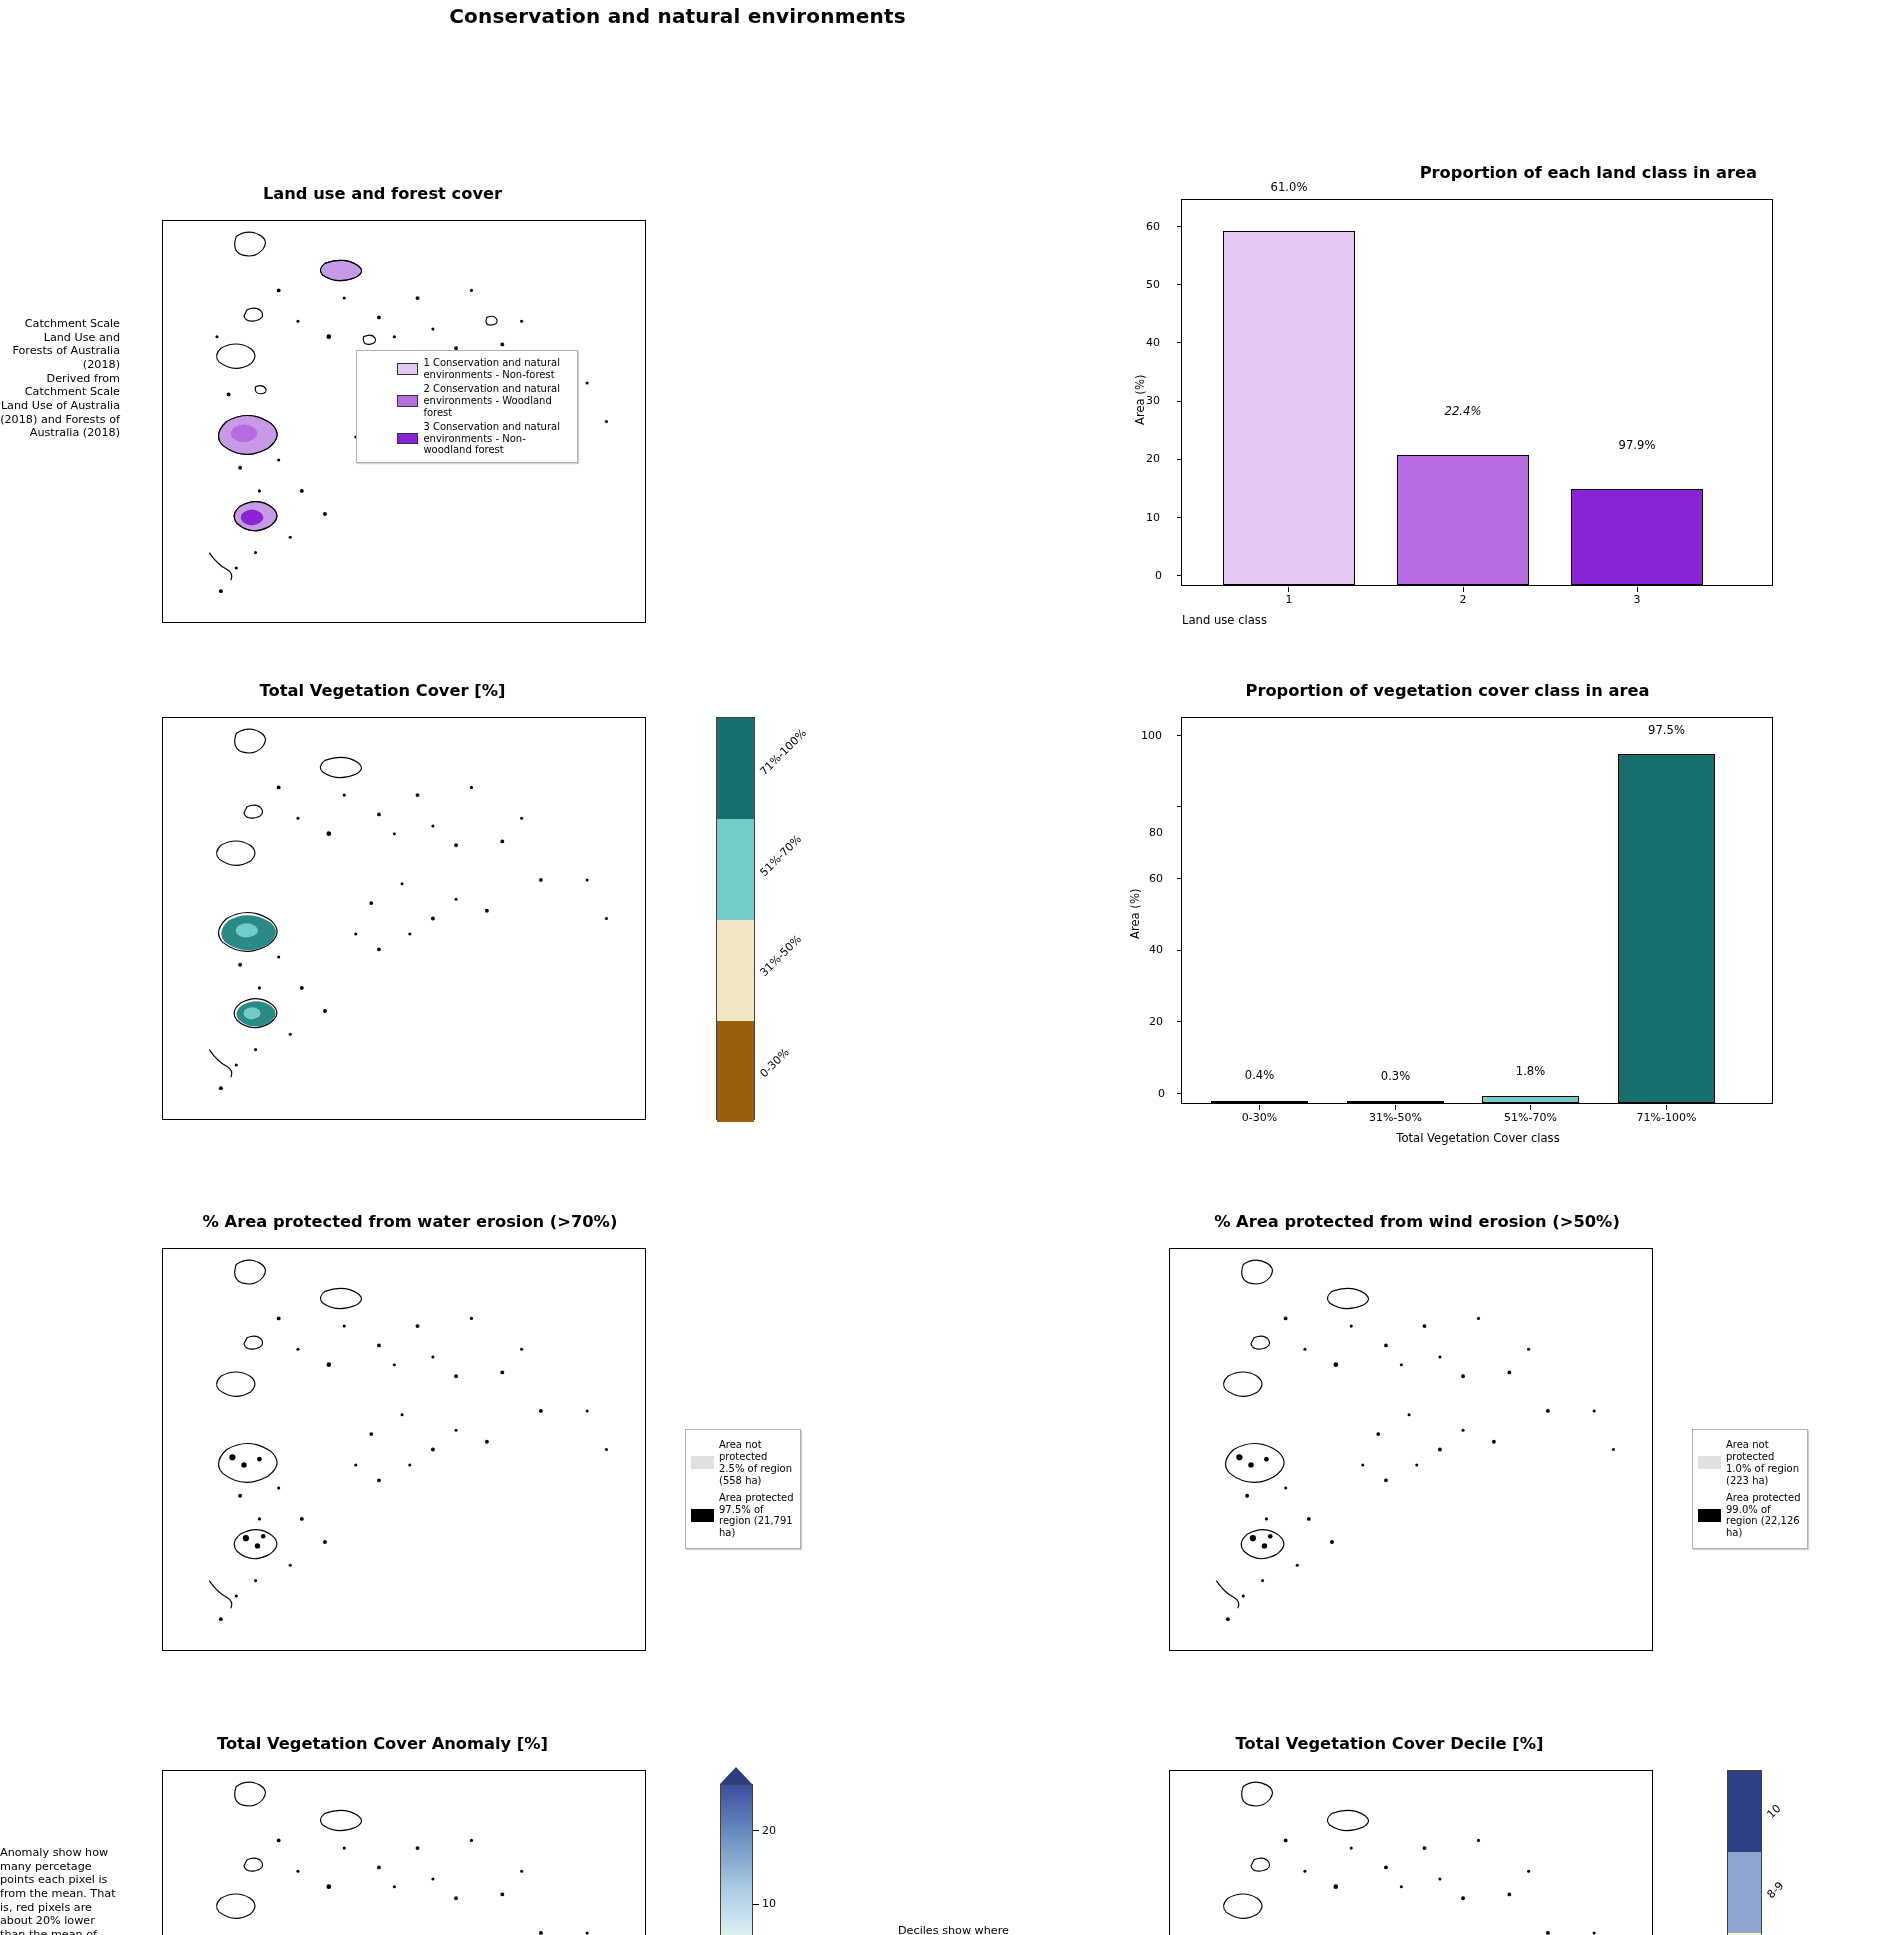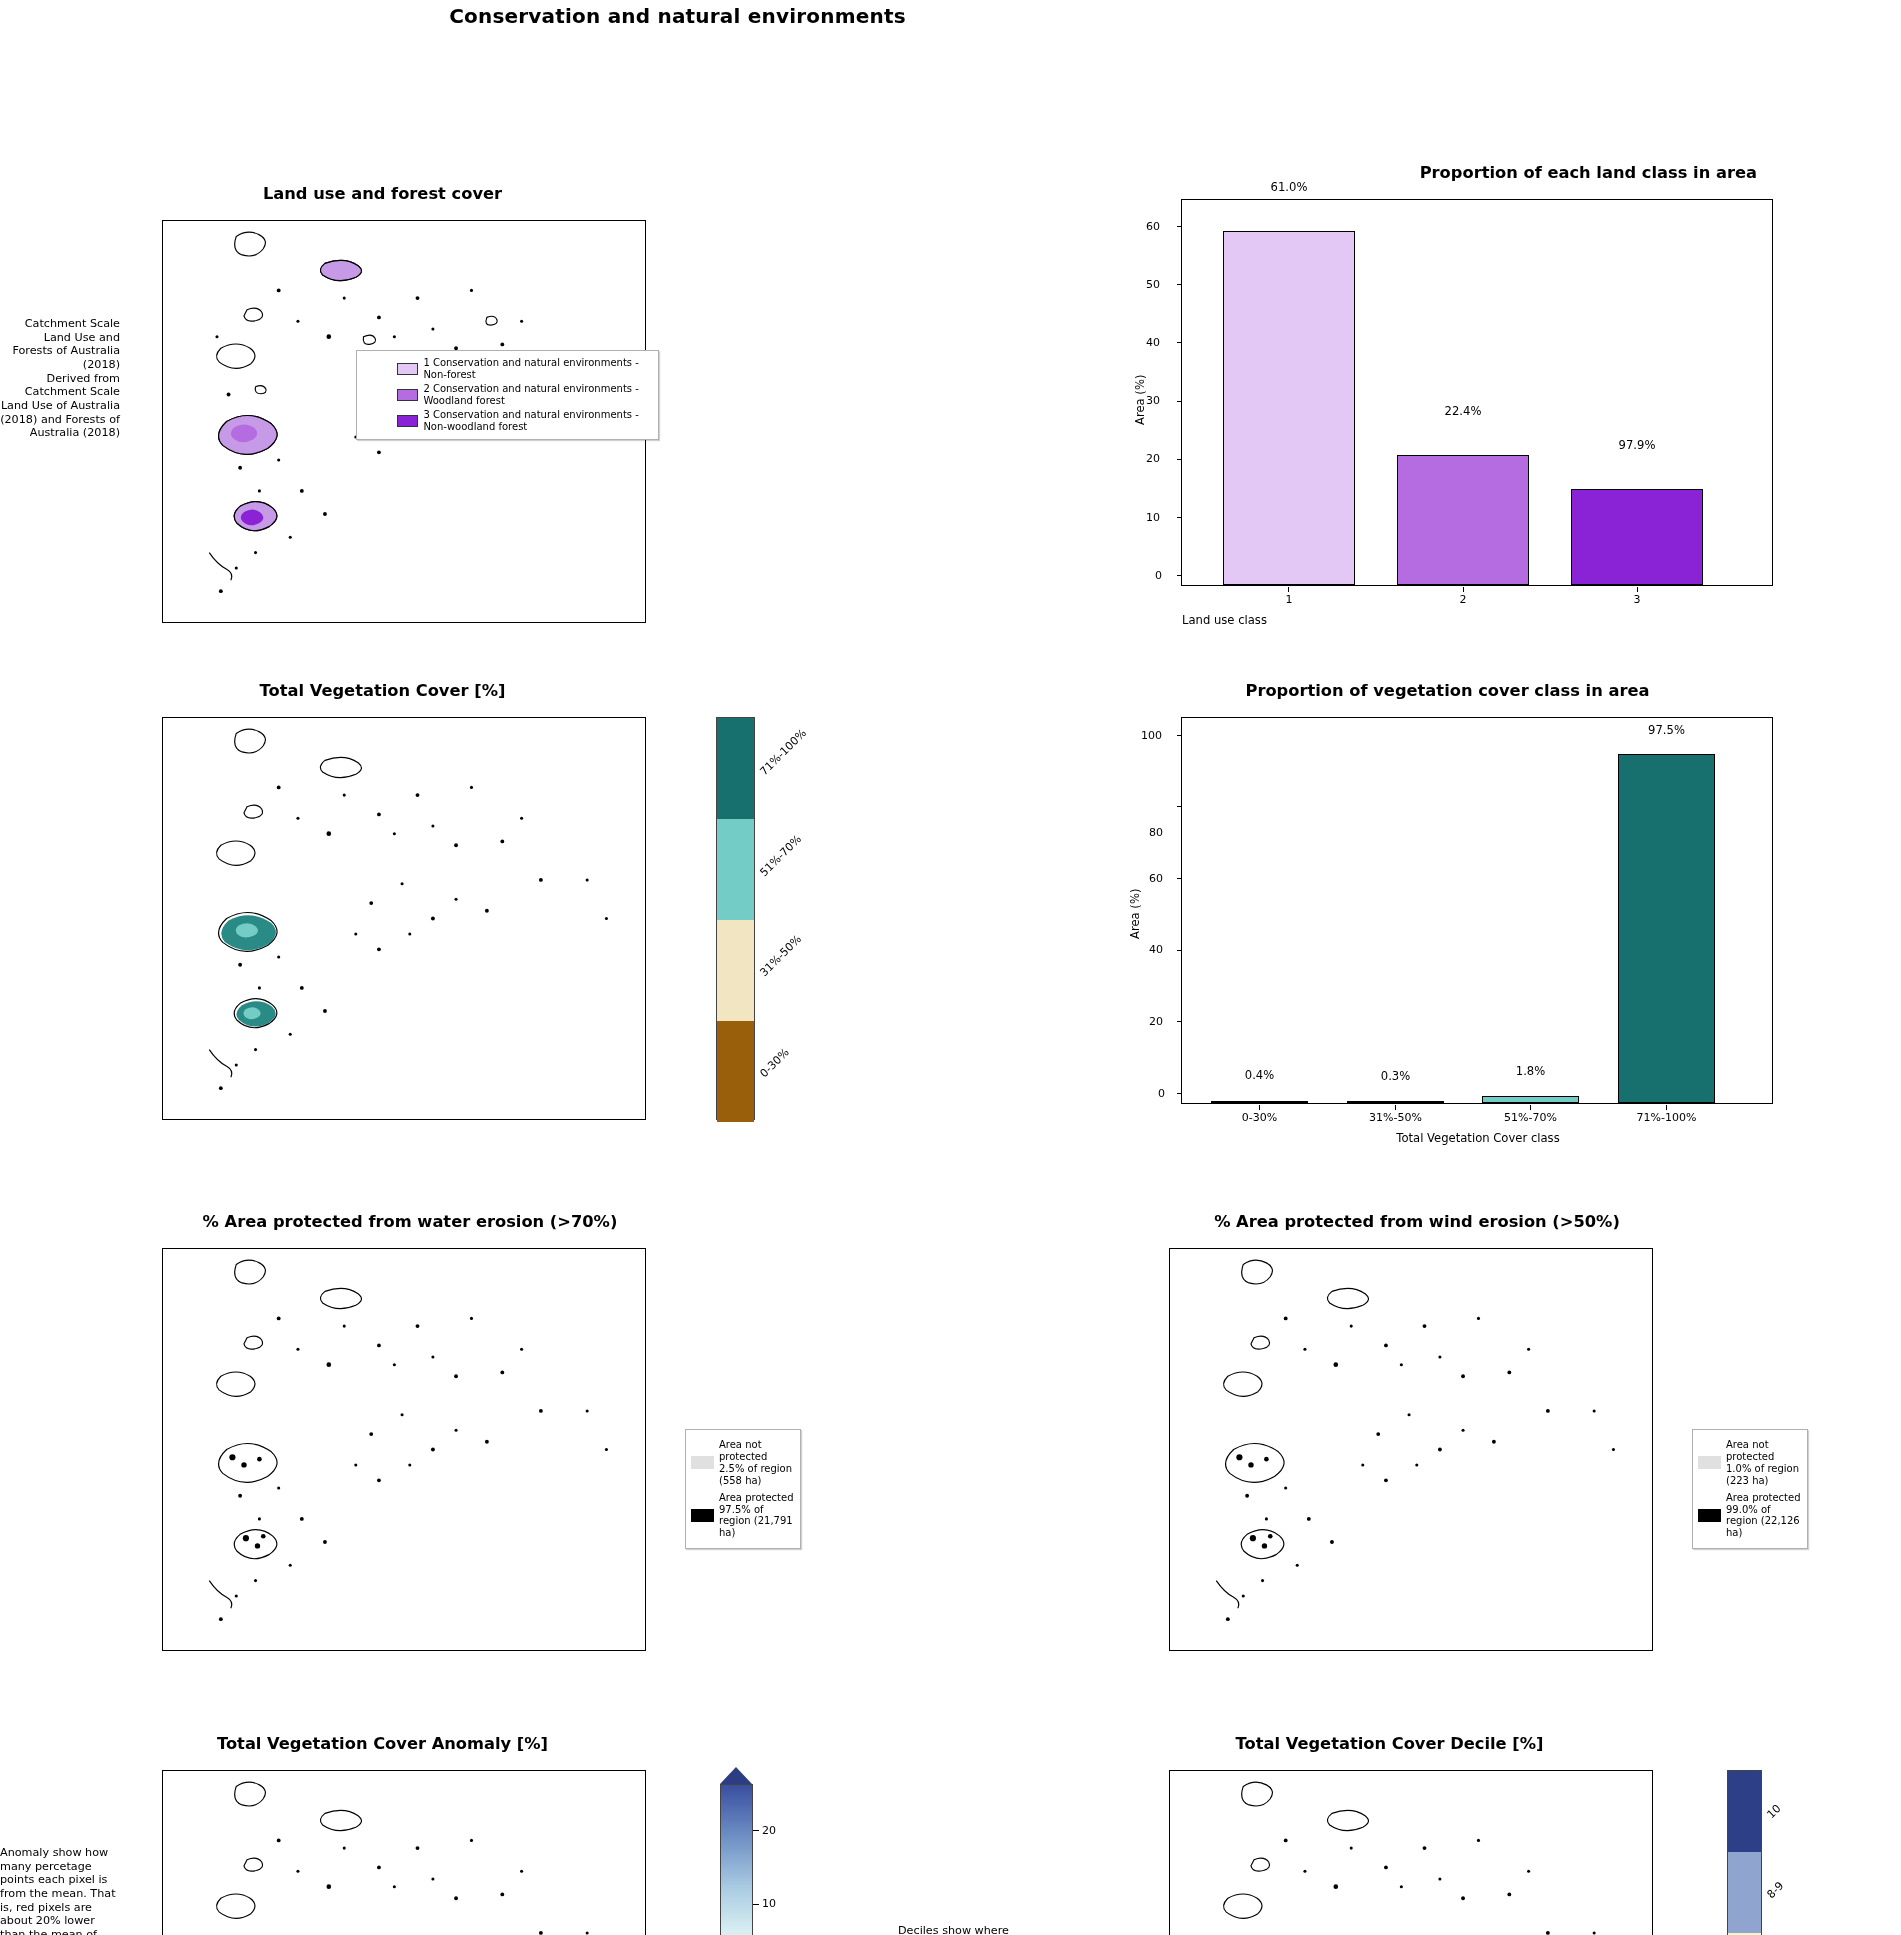--- a/index.html
+++ b/index.html
@@ -175,21 +175,21 @@
           <path d="M420,110 q50,-18 86,6 q20,16 -6,30 q-48,20 -86,-6 q-14,-14 6,-30 Z" fill="#c79ae8" stroke="#000" stroke-width="3"></path>
           <path d="M210,755 q24,-14 44,2 q14,14 -4,26 q-26,14 -44,-4 q-10,-12 4,-24 Z" fill="#8a22d6"></path>
           <path d="M185,535 q28,-16 52,2 q16,16 -4,30 q-30,16 -52,-4 q-12,-14 4,-28 Z" fill="#b56ce0"></path>
         </g>
       </svg>
     </div>
 
     <div class="side-note" style="left:-108px; top:133px; width:120px;text-align:right;">Catchment Scale Land Use and Forests of Australia (2018)
 Derived from Catchment Scale Land Use of Australia (2018) and Forests of Australia (2018)</div>
 
-    <div class="legend-box" style="left:248px; top:166px; width:303px;padding-left:40px;">
+    <div class="legend-box" style="left:248px; top:166px; width:222px;padding-left:40px;">
       <div class="legend-row">
         <span class="legend-swatch" style="background:#e3c8f5"></span>
         <span class="legend-label">1 Conservation and natural environments - Non-forest</span>
       </div>
       <div class="legend-row">
         <span class="legend-swatch" style="background:#b56ce0"></span>
         <span class="legend-label">2 Conservation and natural environments - Woodland forest</span>
       </div>
       <div class="legend-row">
         <span class="legend-swatch" style="background:#8a22d6"></span>
@@ -215,21 +215,21 @@
       <div class="tickmark" style="left:-5.4px; top:259px; width:5.4px; height:1.2px;"></div>
       <div class="tickmark" style="left:-5.4px; top:201px; width:5.4px; height:1.2px;"></div>
       <div class="tickmark" style="left:-5.4px; top:142px; width:5.4px; height:1.2px;"></div>
       <div class="tickmark" style="left:-5.4px; top:84px; width:5.4px; height:1.2px;"></div>
       <div class="tickmark" style="left:-5.4px; top:26px; width:5.4px; height:1.2px;"></div>
 
       <div class="bar" style="left:41px; bottom:0; width:132px; height:354px; background:#e3c8f5;"></div>
       <div class="bar-label" style="left:41px; width:132px; top:-20px;">61.0%</div>
 
       <div class="bar" style="left:215px; bottom:0; width:132px; height:130px; background:#b56ce0;"></div>
-      <div class="bar-label" style="left:215px; width:132px; top:204px;">22.4%</div>
+      <div class="bar-label" style="left:215px; width:132px; top:204px;font-style:italic;">22.4%</div>
 
       <div class="bar" style="left:389px; bottom:0; width:132px; height:96px; background:#8a22d6;"></div>
       <div class="bar-label" style="left:389px; width:132px; top:238px;">97.9%</div>
 
       <div class="tick" style="left:41px; width:132px; text-align:center; top:393px;">1</div>
       <div class="tick" style="left:215px; width:132px; text-align:center; top:393px;">2</div>
       <div class="tick" style="left:389px; width:132px; text-align:center; top:393px;">3</div>
       <div class="tickmark" style="left:106px; top:387px; width:1.2px; height:5.4px;"></div>
       <div class="tickmark" style="left:281px; top:387px; width:1.2px; height:5.4px;"></div>
       <div class="tickmark" style="left:455px; top:387px; width:1.2px; height:5.4px;"></div>

